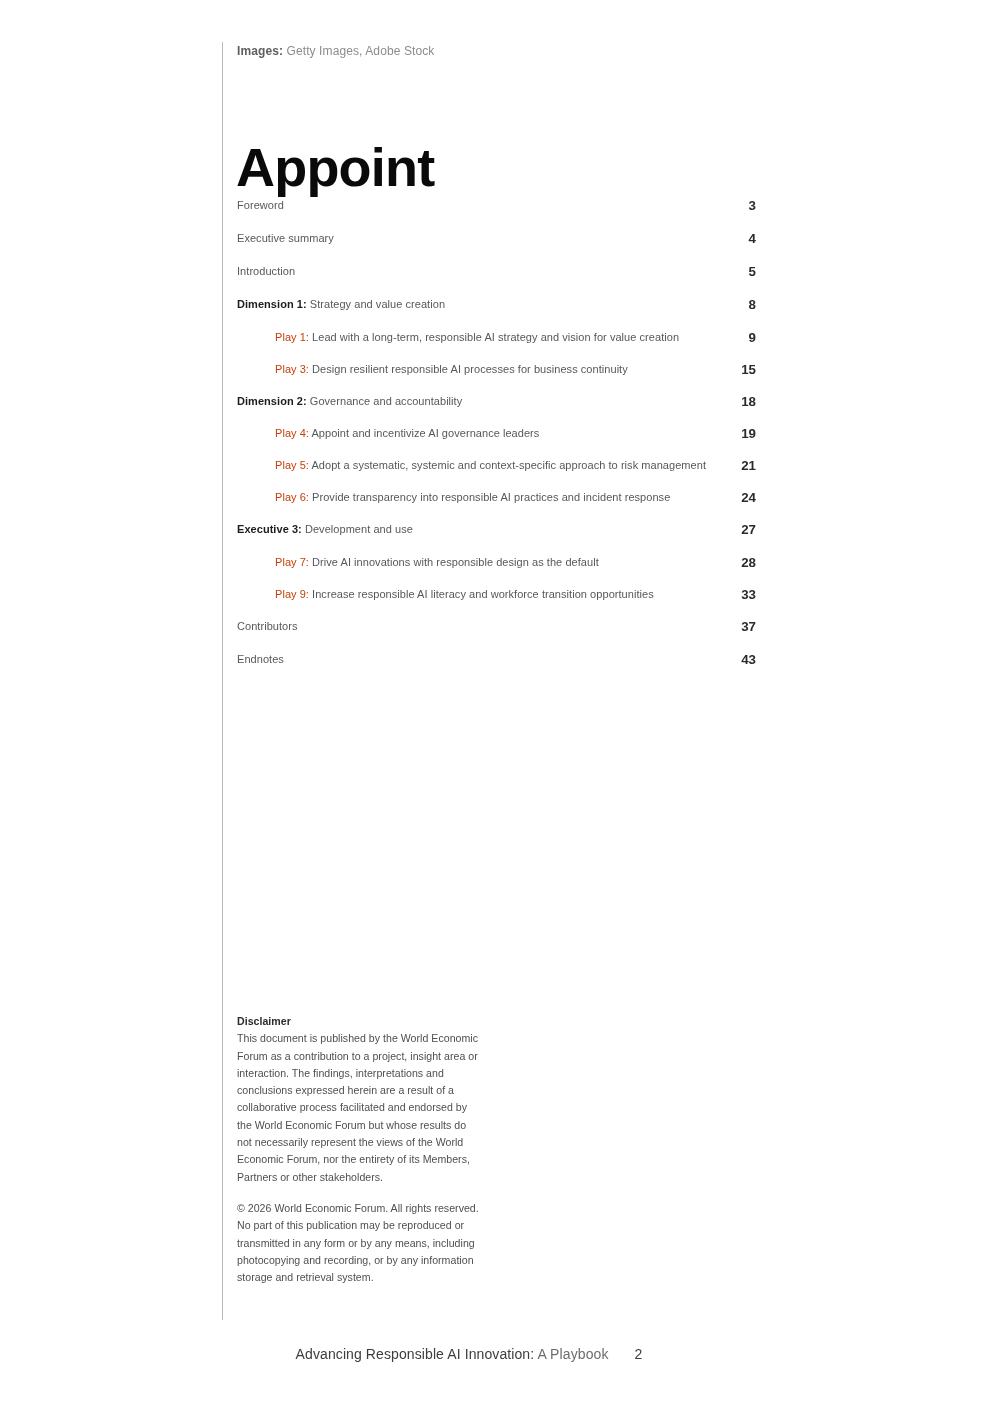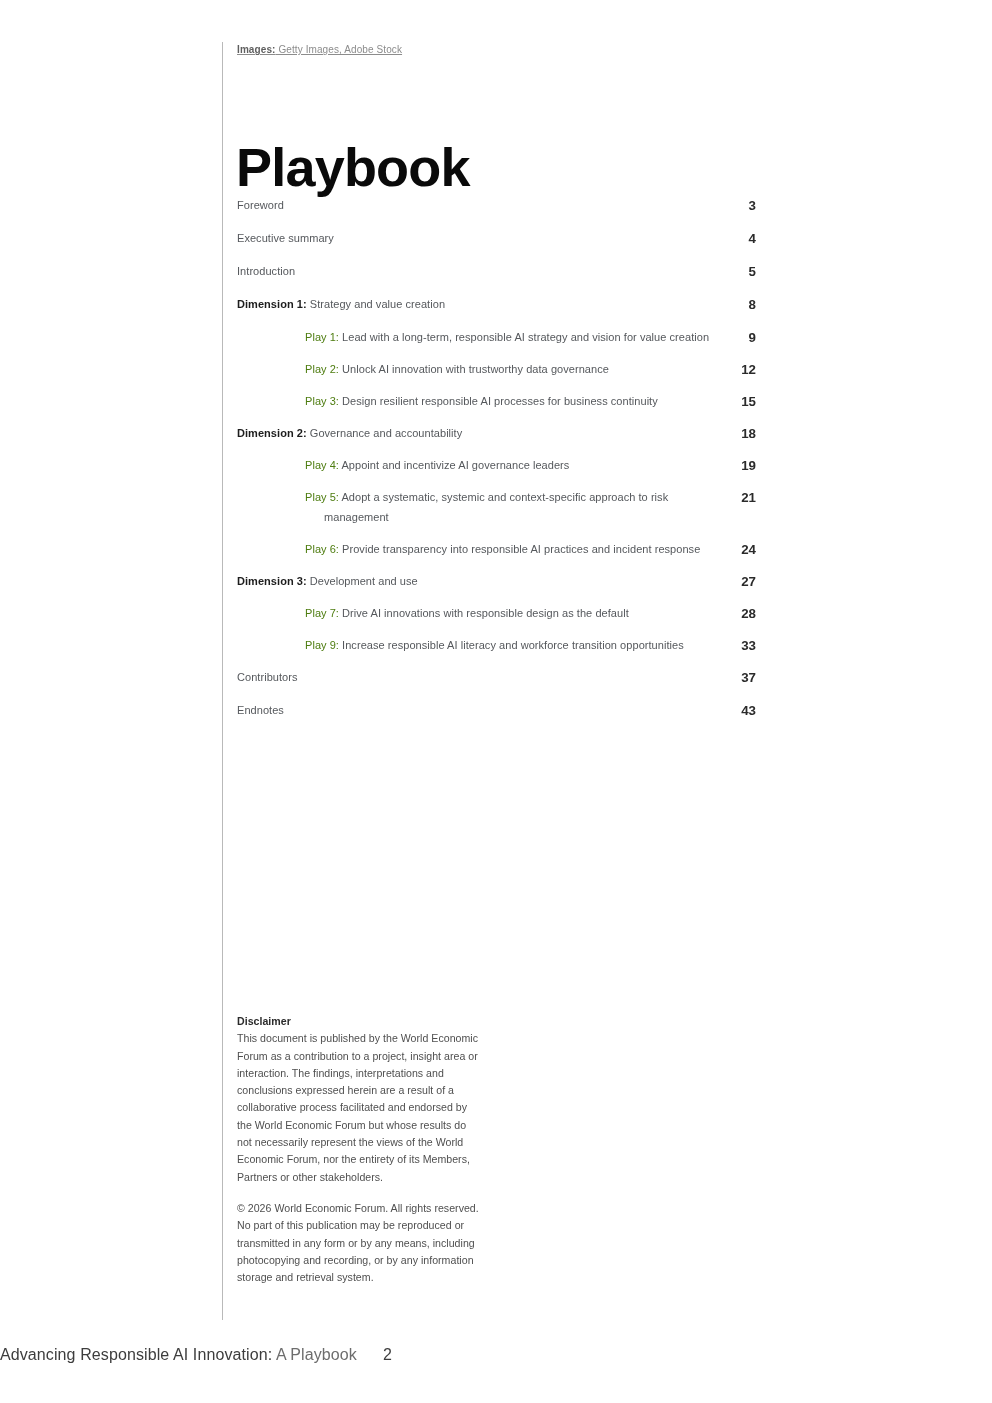--- a/index.html
+++ b/index.html
@@ -22,25 +22,24 @@
     top: 42px;
     width: 1px;
     height: 1278px;
     background: #b9b9b9;
   }
 
   .credit-line {
     position: absolute;
     left: 237px;
     top: 44px;
-    font-size: 10px;
+    font-size: 12px;
     color: #8c8c8c;
     letter-spacing: 0.1px;
     white-space: nowrap;
-    text-decoration: underline;
   }
   .credit-line .credit-label {
     color: #5f5f5f;
     font-weight: bold;
   }
 
   .page-title {
     position: absolute;
     left: 236px;
     top: 104px;
@@ -96,22 +95,21 @@
   .lvl-play .toc-text {
     padding-left: 38px;
     text-indent: -0px;
   }
   .lvl-play .play-body {
     display: block;
     padding-left: 49px;
     text-indent: -49px;
   }
   .lvl-play .lead {
-    color: #4d7c0f;
-    margin-left: 30px;
+    color: #c2410c;
   }
 
   
   .gap-before-dim { margin-top: 2px; gap: 12px; }
 
   
   .disclaimer {
     position: absolute;
     left: 237px;
     top: 1013px;
@@ -131,22 +129,22 @@
   .disclaimer .copyright {
     margin-top: 14px;
   }
 
   
   .footer {
     position: absolute;
     left: 0;
     top: 1346px;
     width: 938px;
-    text-align: left;
-    font-size: 16px;
+    text-align: center;
+    font-size: 14px;
     color: #6d6d6d;
     letter-spacing: 0.1px;
   }
   .footer .f-title {
     color: #3d3d3d;
   }
   .footer .f-sub {
     color: #6d6d6d;
   }
   .footer .f-page {
@@ -157,21 +155,21 @@
 </style>
 </head>
 <body>
 
 <div class="page-rule"></div>
 
 <div class="credit-line">
   <span class="credit-label">Images:</span><span> Getty Images, Adobe Stock</span>
 </div>
 
-<h1 class="page-title">Playbook</h1>
+<h1 class="page-title">Appoint</h1>
 
 <div class="toc" id="toc">
     <div class="toc-row lvl-plain">
       <div class="toc-text"><span><span>Foreword</span></span></div>
       <div class="toc-page">3</div>
     </div>
     <div class="toc-row lvl-plain">
       <div class="toc-text"><span><span>Executive summary</span></span></div>
       <div class="toc-page">4</div>
     </div>
@@ -184,26 +182,20 @@
       <div class="toc-page">8</div>
     </div>
     <div class="toc-row lvl-play">
       <div class="toc-text">
         <span class="play-body"><span class="lead">Play 1:</span><span> Lead with a long-term, responsible AI strategy and vision for value creation</span></span>
       </div>
       <div class="toc-page">9</div>
     </div>
     <div class="toc-row lvl-play">
       <div class="toc-text">
-        <span class="play-body"><span class="lead">Play 2:</span><span> Unlock AI innovation with trustworthy data governance</span></span>
-      </div>
-      <div class="toc-page">12</div>
-    </div>
-    <div class="toc-row lvl-play">
-      <div class="toc-text">
         <span class="play-body"><span class="lead">Play 3:</span><span> Design resilient responsible AI processes for business continuity</span></span>
       </div>
       <div class="toc-page">15</div>
     </div>
     <div class="toc-row lvl-dim gap-before-dim">
       <div class="toc-text"><span><span class="lead">Dimension 2:</span><span> Governance and accountability</span></span></div>
       <div class="toc-page">18</div>
     </div>
     <div class="toc-row lvl-play">
       <div class="toc-text">
@@ -217,21 +209,21 @@
       </div>
       <div class="toc-page">21</div>
     </div>
     <div class="toc-row lvl-play">
       <div class="toc-text">
         <span class="play-body"><span class="lead">Play 6:</span><span> Provide transparency into responsible AI practices and incident response</span></span>
       </div>
       <div class="toc-page">24</div>
     </div>
     <div class="toc-row lvl-dim gap-before-dim">
-      <div class="toc-text"><span><span class="lead">Dimension 3:</span><span> Development and use</span></span></div>
+      <div class="toc-text"><span><span class="lead">Executive 3:</span><span> Development and use</span></span></div>
       <div class="toc-page">27</div>
     </div>
     <div class="toc-row lvl-play">
       <div class="toc-text">
         <span class="play-body"><span class="lead">Play 7:</span><span> Drive AI innovations with responsible design as the default</span></span>
       </div>
       <div class="toc-page">28</div>
     </div>
     <div class="toc-row lvl-play">
       <div class="toc-text">

